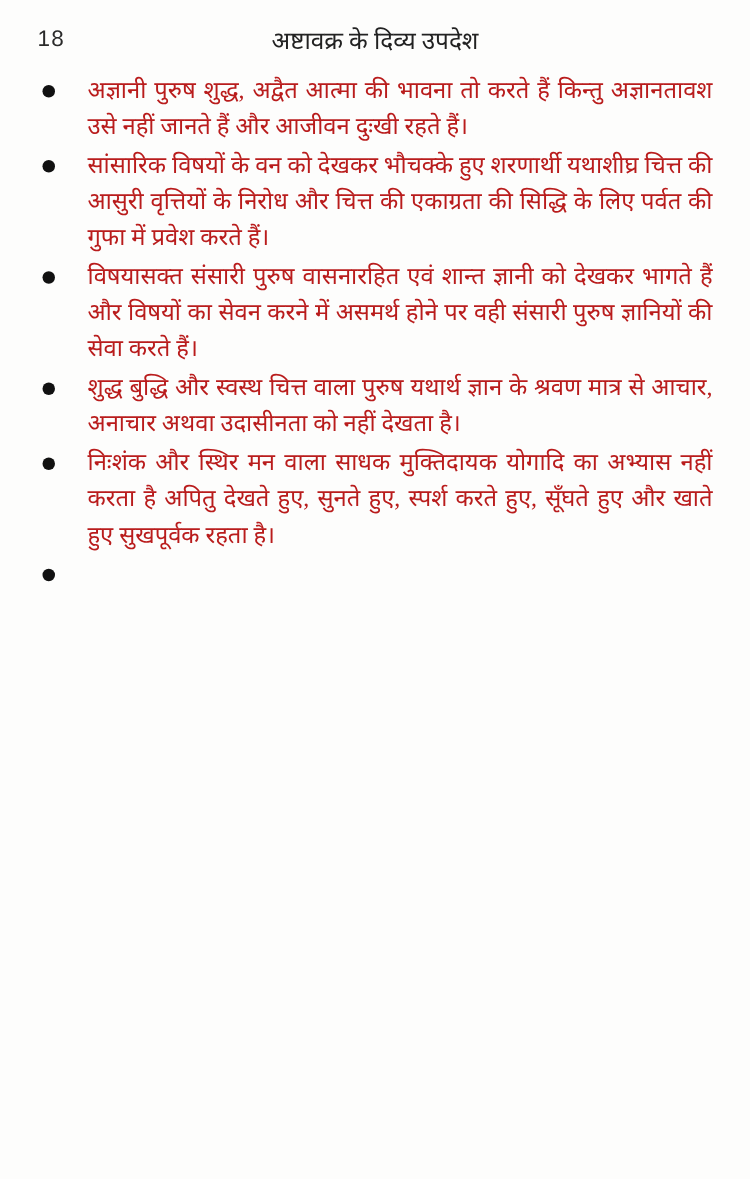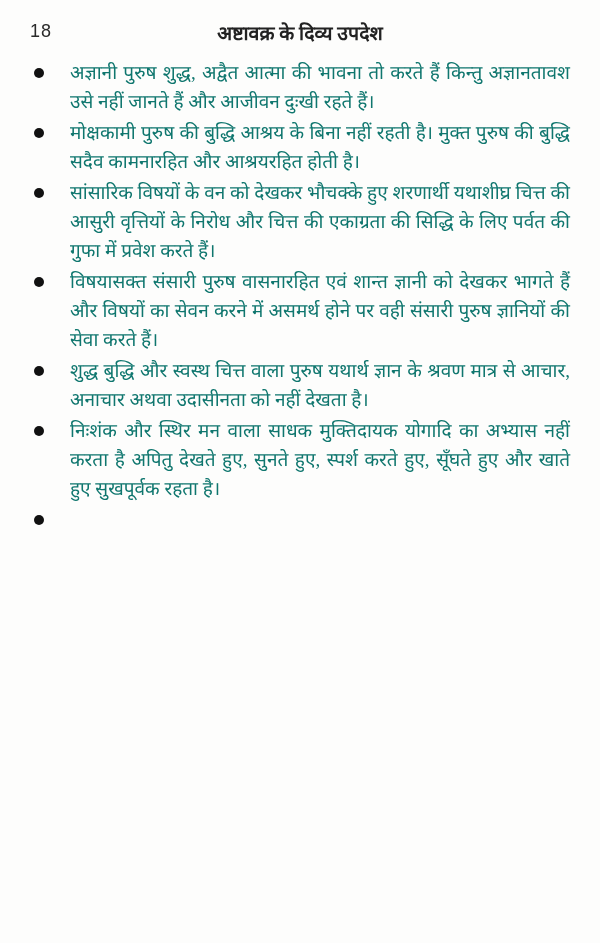--- a/index.html
+++ b/index.html
@@ -30,38 +30,38 @@
     top: 3px;
     font-size: 18px;
     letter-spacing: 1px;
     color: #2a2a2a;
     font-family: "Liberation Sans", "DejaVu Sans", sans-serif;
   }
   .page-title {
     margin: 0;
     text-align: center;
     font-size: 19.5px;
-    font-weight: 700;
+    font-weight: 400;
     line-height: 32px;
     color: #222;
   }
   .bullet-list {
     list-style: none;
     margin: 0;
     padding: 0;
   }
   .bullet-item {
     position: relative;
     padding-left: 40px;
     margin-bottom: 2px;
     font-size: 19px;
     line-height: 29px;
     text-align: justify;
     text-justify: inter-word;
-    color: #0f766e;
+    color: #b91c1c;
   }
   .bullet-dot {
     position: absolute;
     left: 4px;
     top: 10px;
     width: 10px;
     height: 10px;
     border-radius: 50%;
     background: #111;
   }
@@ -76,24 +76,20 @@
     <h1 class="page-title">अष्टावक्र के दिव्य उपदेश</h1>
   </header>
 
   <ul class="bullet-list">
     <li class="bullet-item">
       <span class="bullet-dot"></span>
       <span>अज्ञानी पुरुष शुद्ध, अद्वैत आत्मा की भावना तो करते हैं किन्तु अज्ञानतावश उसे नहीं जानते हैं और आजीवन दुःखी रहते हैं।</span>
     </li>
     <li class="bullet-item">
       <span class="bullet-dot"></span>
-      <span>मोक्षकामी पुरुष की बुद्धि आश्रय के बिना नहीं रहती है। मुक्त पुरुष की बुद्धि सदैव कामनारहित और आश्रयरहित होती है।</span>
-    </li>
-    <li class="bullet-item">
-      <span class="bullet-dot"></span>
       <span>सांसारिक विषयों के वन को देखकर भौचक्के हुए शरणार्थी यथाशीघ्र चित्त की आसुरी वृत्तियों के निरोध और चित्त की एकाग्रता की सिद्धि के लिए पर्वत की गुफा में प्रवेश करते हैं।</span>
     </li>
     <li class="bullet-item">
       <span class="bullet-dot"></span>
       <span>विषयासक्त संसारी पुरुष वासनारहित एवं शान्त ज्ञानी को देखकर भागते हैं और विषयों का सेवन करने में असमर्थ होने पर वही संसारी पुरुष ज्ञानियों की सेवा करते हैं।</span>
     </li>
     <li class="bullet-item">
       <span class="bullet-dot"></span>
       <span>शुद्ध बुद्धि और स्वस्थ चित्त वाला पुरुष यथार्थ ज्ञान के श्रवण मात्र से आचार, अनाचार अथवा उदासीनता को नहीं देखता है।</span>
     </li>

